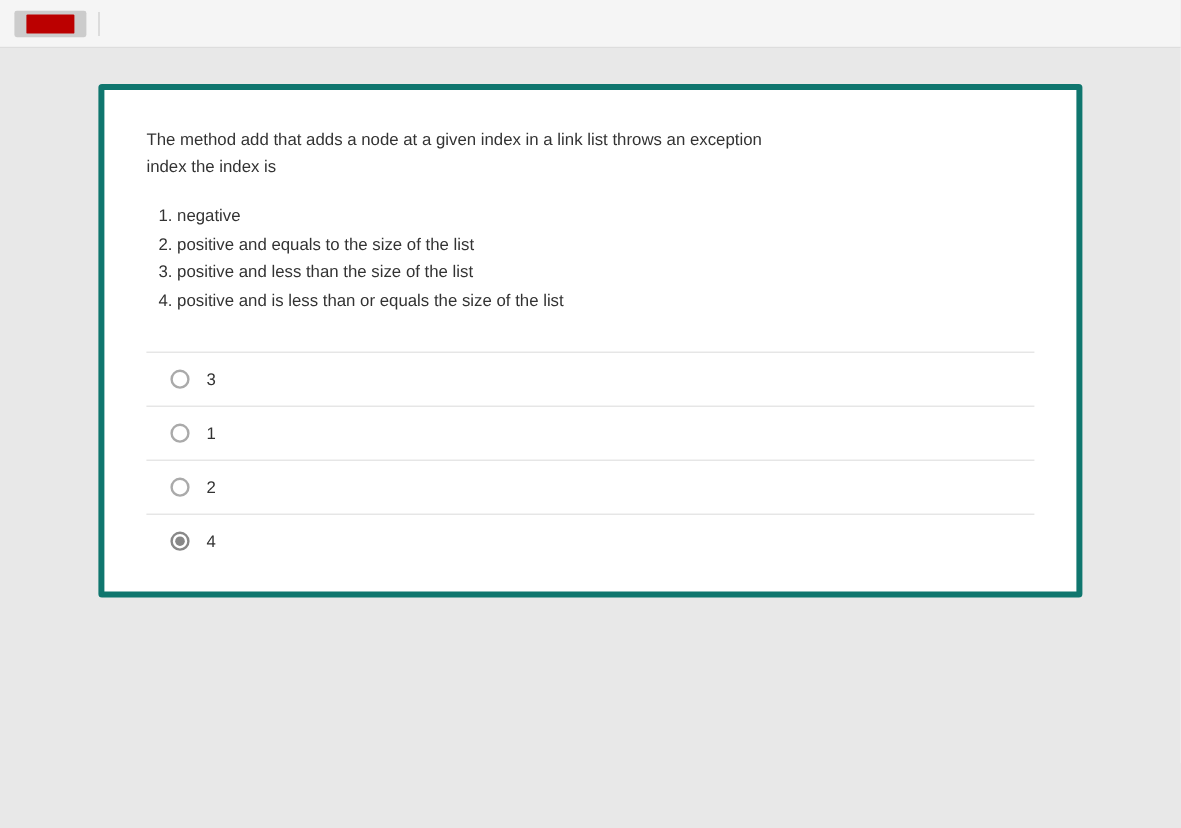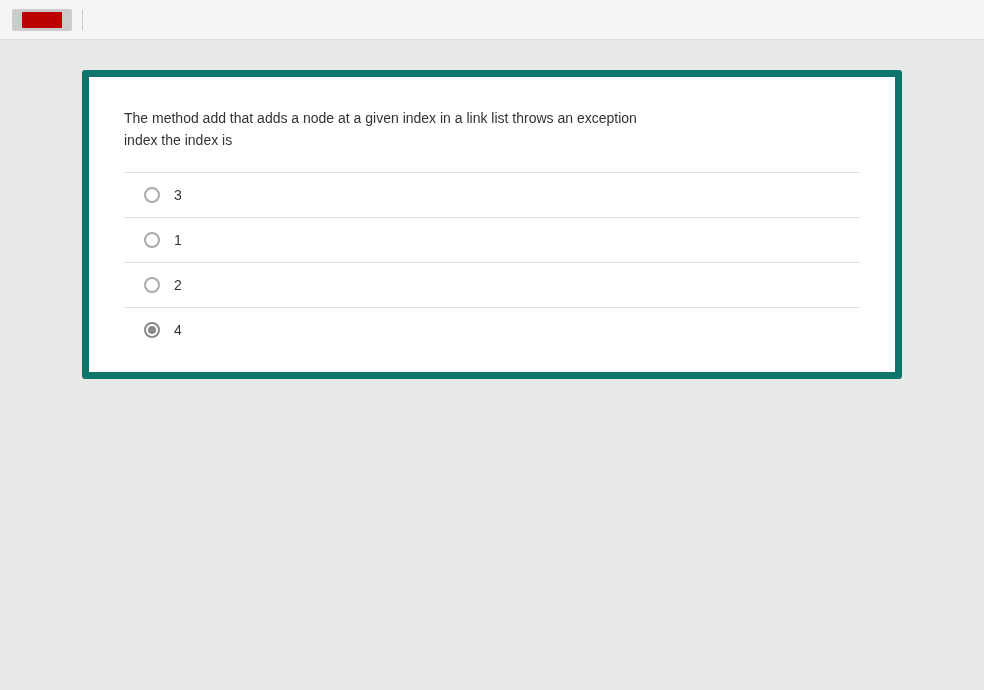--- a/index.html
+++ b/index.html
@@ -49,21 +49,21 @@
     }
 
     .page-wrapper {
       display: flex;
       justify-content: center;
       padding: 30px 20px;
     }
 
     .question-card {
       background: #fff;
-      border: 7px solid #0f766e;
+      border: 5px solid #0f766e;
       border-radius: 3px;
       width: 820px;
       padding: 30px 35px 20px 35px;
     }
 
     .question-text {
       font-size: 14px;
       line-height: 1.6;
       color: #333;
       margin-bottom: 18px;
@@ -143,20 +143,26 @@
 </div>
 
 <div class="page-wrapper">
   <div class="question-card">
 
     <div class="question-text">
       <span>The method add that adds a node at a given index in a link list throws an exception</span><br>
       <span>index the index is</span>
     </div>
 
+    <ol class="options-list">
+    <li>1.  negative</li>
+        <li>2.  positive and equals to the size of the list</li>
+        <li>3.  positive and less than the size of the list</li>
+        <li>4.  positive and is less than or equals the size of the list</li>
+      </ol>
 
     <div class="answer-choices">
     <div class="answer-choice-row">
           <div class="radio-outer">
             <div class="radio-inner"></div>
           </div>
           <span class="choice-label">3</span>
         </div>
         <div class="answer-choice-row">
           <div class="radio-outer">

